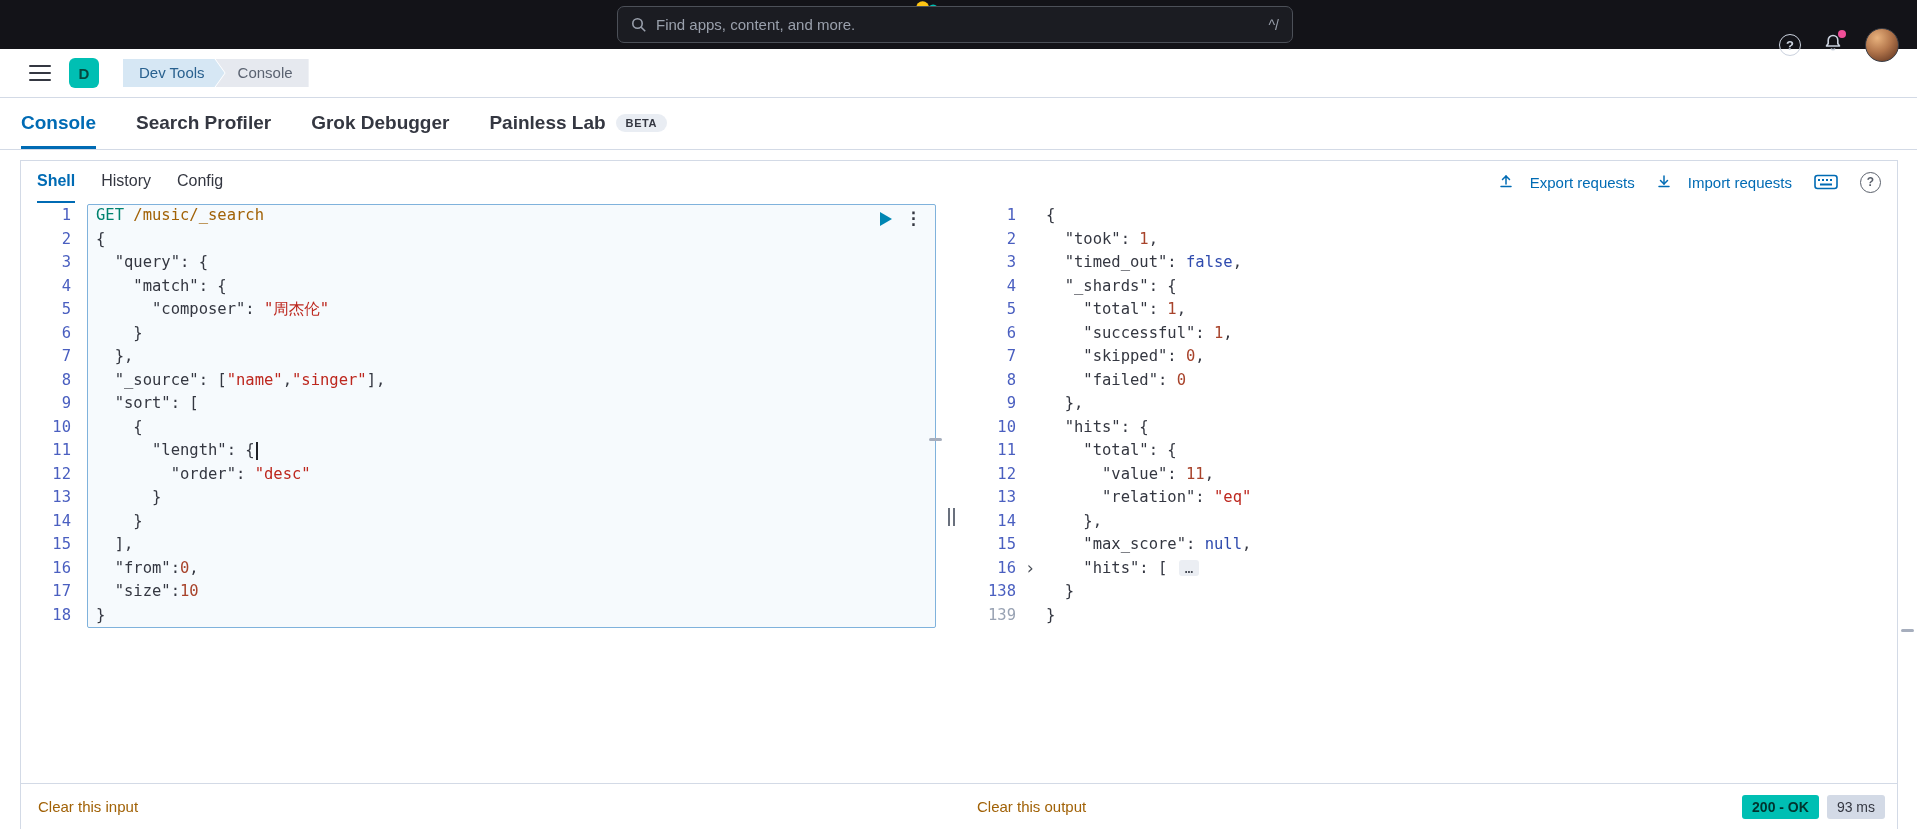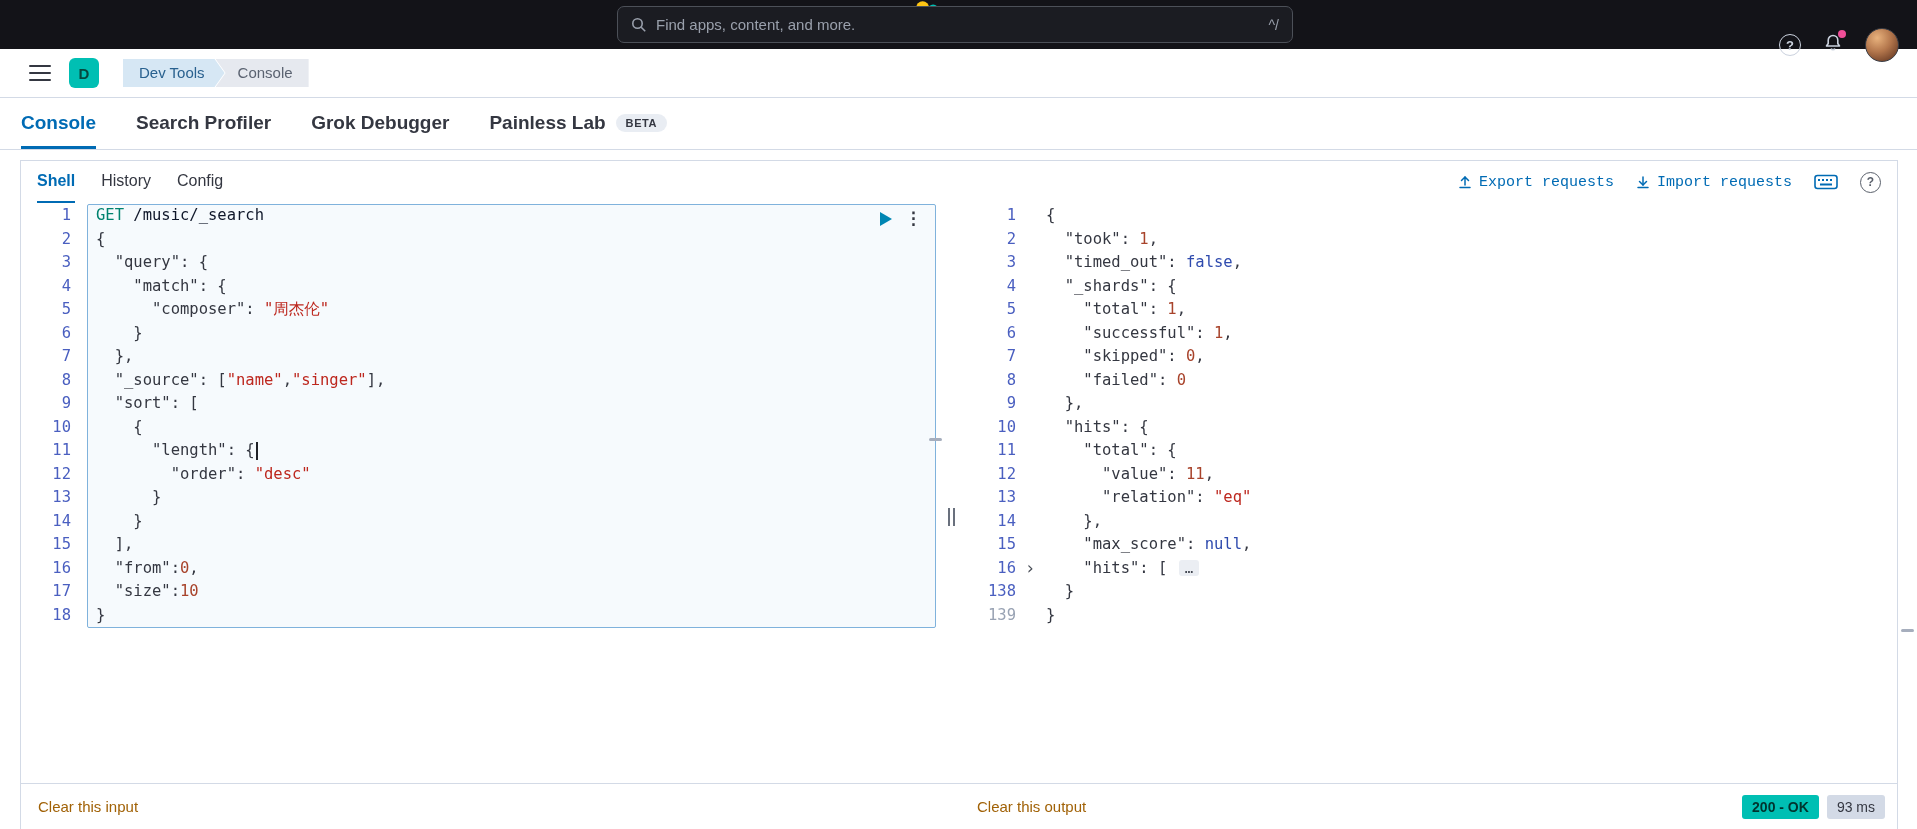--- a/index.html
+++ b/index.html
@@ -57,21 +57,21 @@
 
   
   .console-panel { position:absolute; top:160px; left:20px; right:19px; bottom:0;
     background:#fff; border:1px solid #D3DAE6; border-bottom:none;
     display:flex; flex-direction:column; }
   .console-topbar { height:42px; flex:none; display:flex; align-items:center; padding:0 16px; }
   .subtab { margin-right:26px; height:42px; display:flex; align-items:center; font-size:16px;
     color:#343741; font-weight:500; border-bottom:2px solid transparent; cursor:pointer; }
   .subtab.active { color:#006BB4; font-weight:700; border-bottom-color:#006BB4; }
   .topbar-actions { margin-left:auto; display:flex; align-items:center; gap:22px; }
-  .action-link { display:flex; align-items:center; gap:7px; color:#006BB4; font-size:15px; cursor:pointer;font-family:Liberation Mono, monospace; }
+  .action-link { display:flex; gap:17px; color:#006BB4; font-size:15px; cursor:pointer; }
   .icon-btn { cursor:pointer; display:flex; align-items:center; }
   .icon-circle-dark { width:21px; height:21px; border:1.7px solid #5A606B; border-radius:50%;
     color:#5A606B; font-size:12px; font-weight:700; display:flex; align-items:center;
     justify-content:center; cursor:pointer; }
   .icon-circle-dark::after { content:"?"; }
 
   
   .editor-split { flex:1; min-height:0; display:flex; position:relative; }
   .pane { position:relative; }
   .pane-left { width:920px; flex:none; }
@@ -88,21 +88,21 @@
   .pane-left .gut { width:50px; }
   .pane-left .fold-col { width:25px; }
   .pane-right .gut { width:55px; }
   .pane-right .fold-col { width:30px; }
   .fold-col { flex:none; color:#4A4F58; font-size:17px; padding-left:9px; }
   .fold-col.has-fold { cursor:pointer; }
   .fold-col.has-fold::after { content:"›"; }
   .code-text { white-space:pre; }
 
   .tok-m { color:#00826F; }
-  .tok-u { color:#0f172a; }
+  .tok-u { color:#a16207; }
   .tok-p { color:#343741; }
   .tok-k { color:#343741; }
   .tok-s { color:#BD271E; }
   .tok-n { color:#A8432B; }
   .tok-b { color:#2F4BAE; }
   .tok-fold { display:inline-block; background:#EBEEF3; border-radius:3px; padding:0 6px;
     color:#414650; font-size:14px; line-height:16px; vertical-align:middle; margin-left:2px; }
   .tok-cursor { display:inline-block; width:2px; height:18px; background:#202228;
     vertical-align:middle; margin-left:1px; }
 

